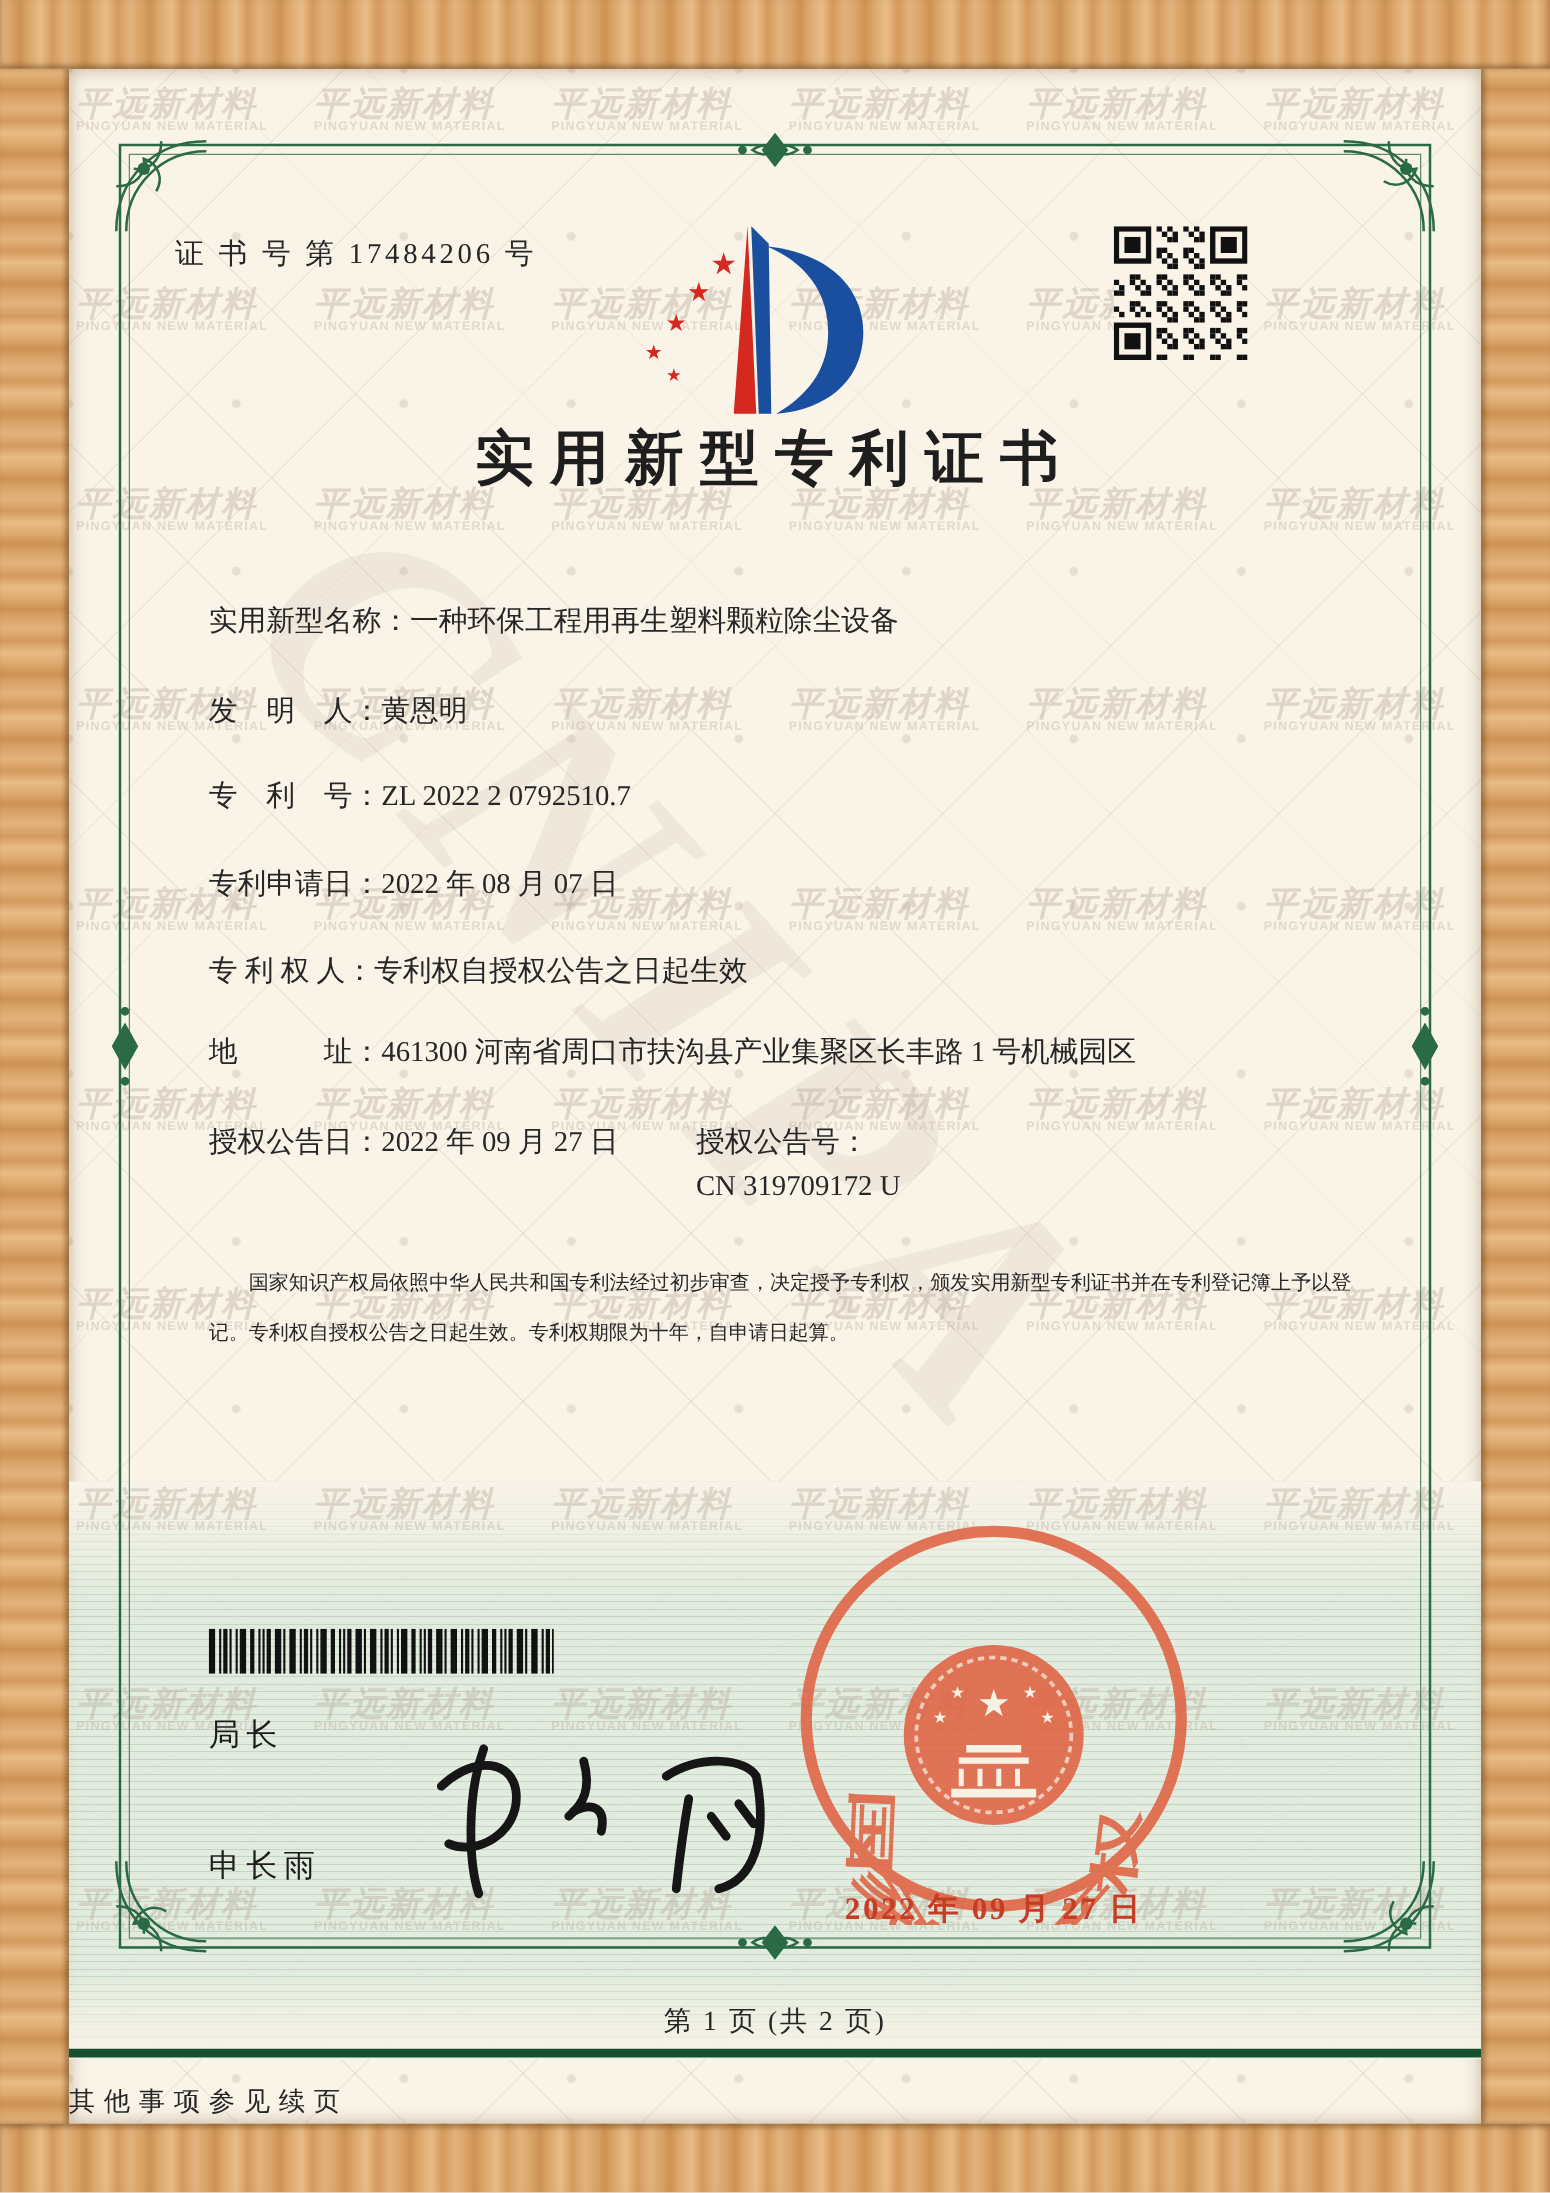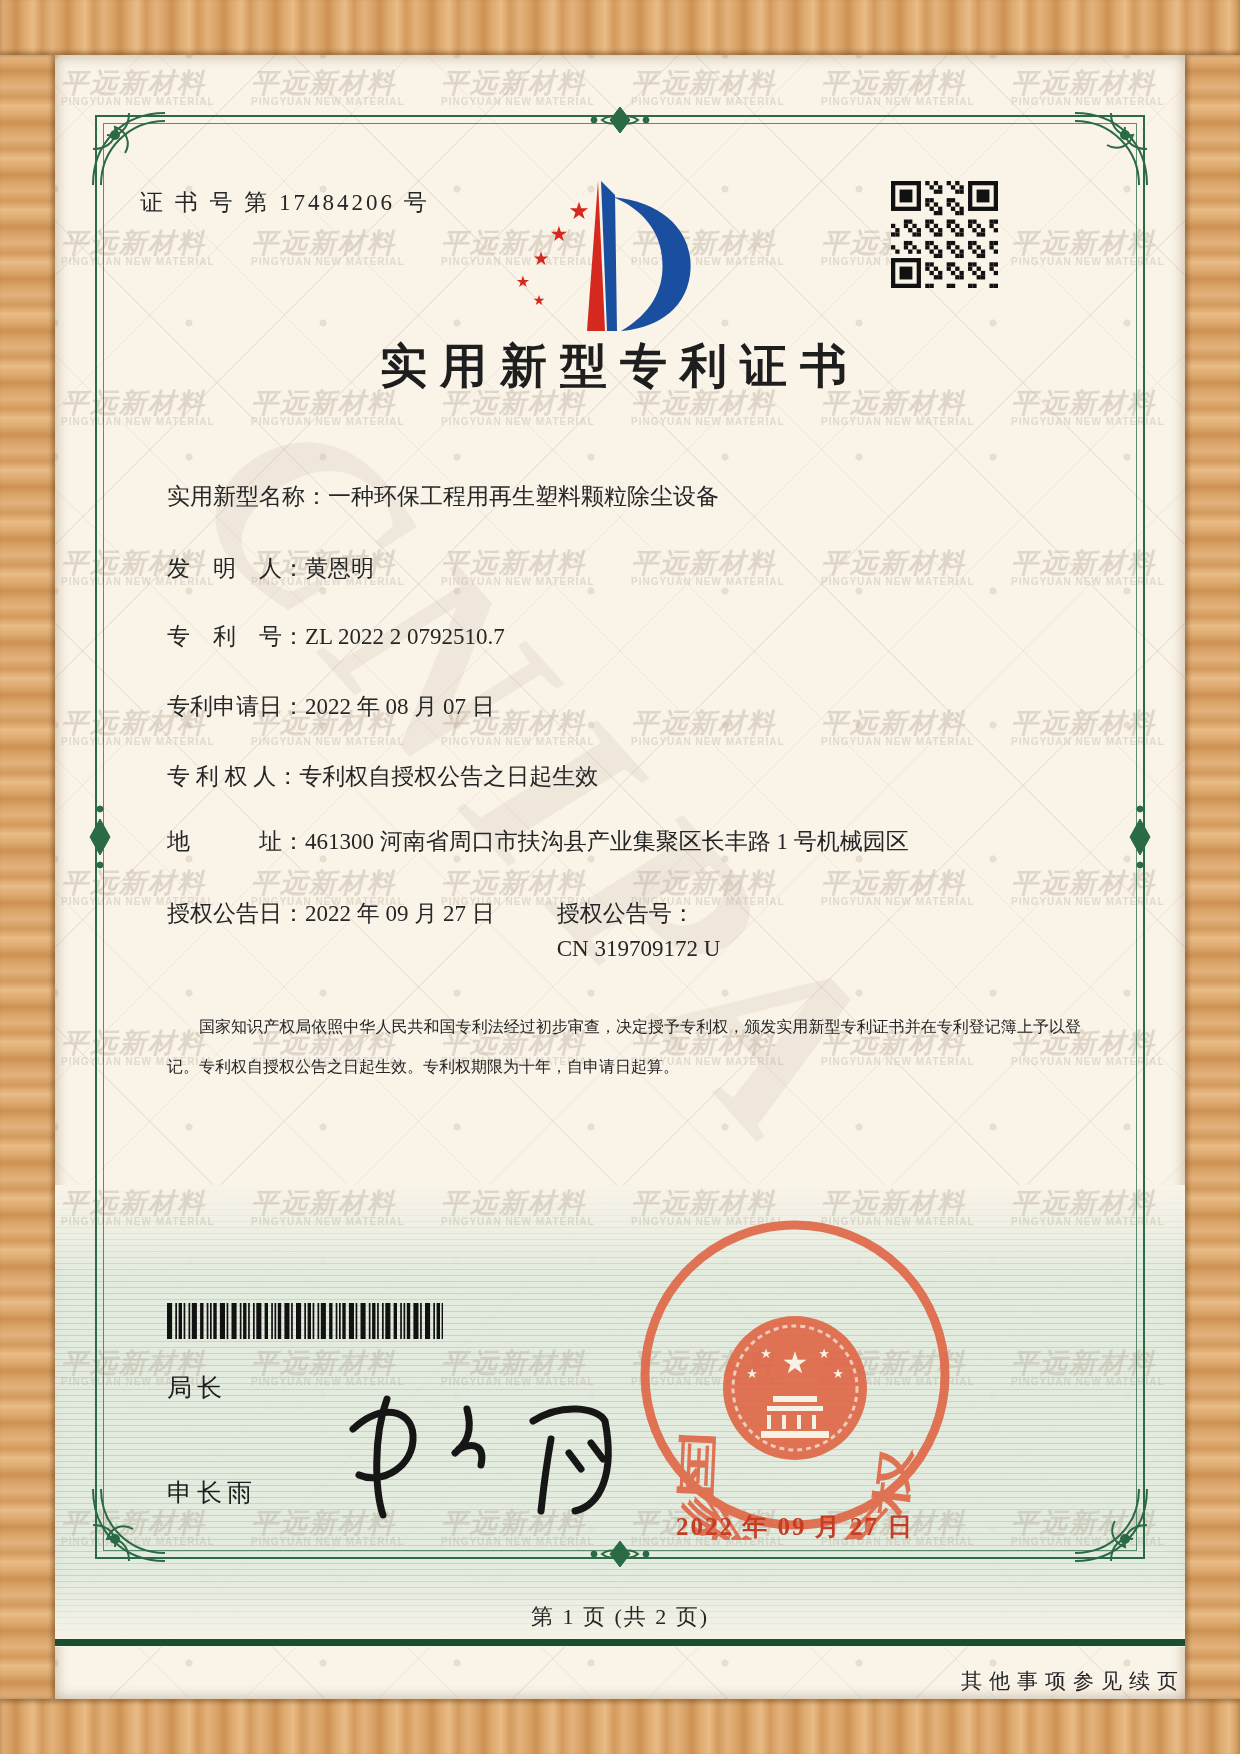--- a/index.html
+++ b/index.html
@@ -61,21 +61,21 @@
   .body-text p{margin:0;text-indent:2em;}
   .barcode{left:112px;top:1248px;}
   .signer{left:112px;font-size:25px;letter-spacing:5px;color:#1c1c1c;}
   .signer-title{top:1316px;}
   .signer-name{top:1421px;}
   .signature{left:262px;top:1318px;}
   .seal{left:575px;top:1155px;}
   .seal-date{left:575px;width:330px;top:1455px;text-align:center;font-size:25px;color:#c43d24;letter-spacing:2px;font-weight:bold;}
   .page-indicator{left:0;right:0;top:1547px;text-align:center;font-size:22px;letter-spacing:2px;}
   .green-line{left:0;right:0;top:1584px;height:7px;background:#17502f;}
-  .footer-note{left:0;right:0;top:1612px;text-align:right;font-size:21px;letter-spacing:7px;}
+  .footer-note{left:0;right:0;top:1612px;text-align:left;font-size:21px;letter-spacing:7px;}
   .green{stroke:#2a6a44;}
 </style>
 </head>
 <body>
 
 <div class="frame">
 
   <div class="paper">
     <div class="guilloche"></div>
 

